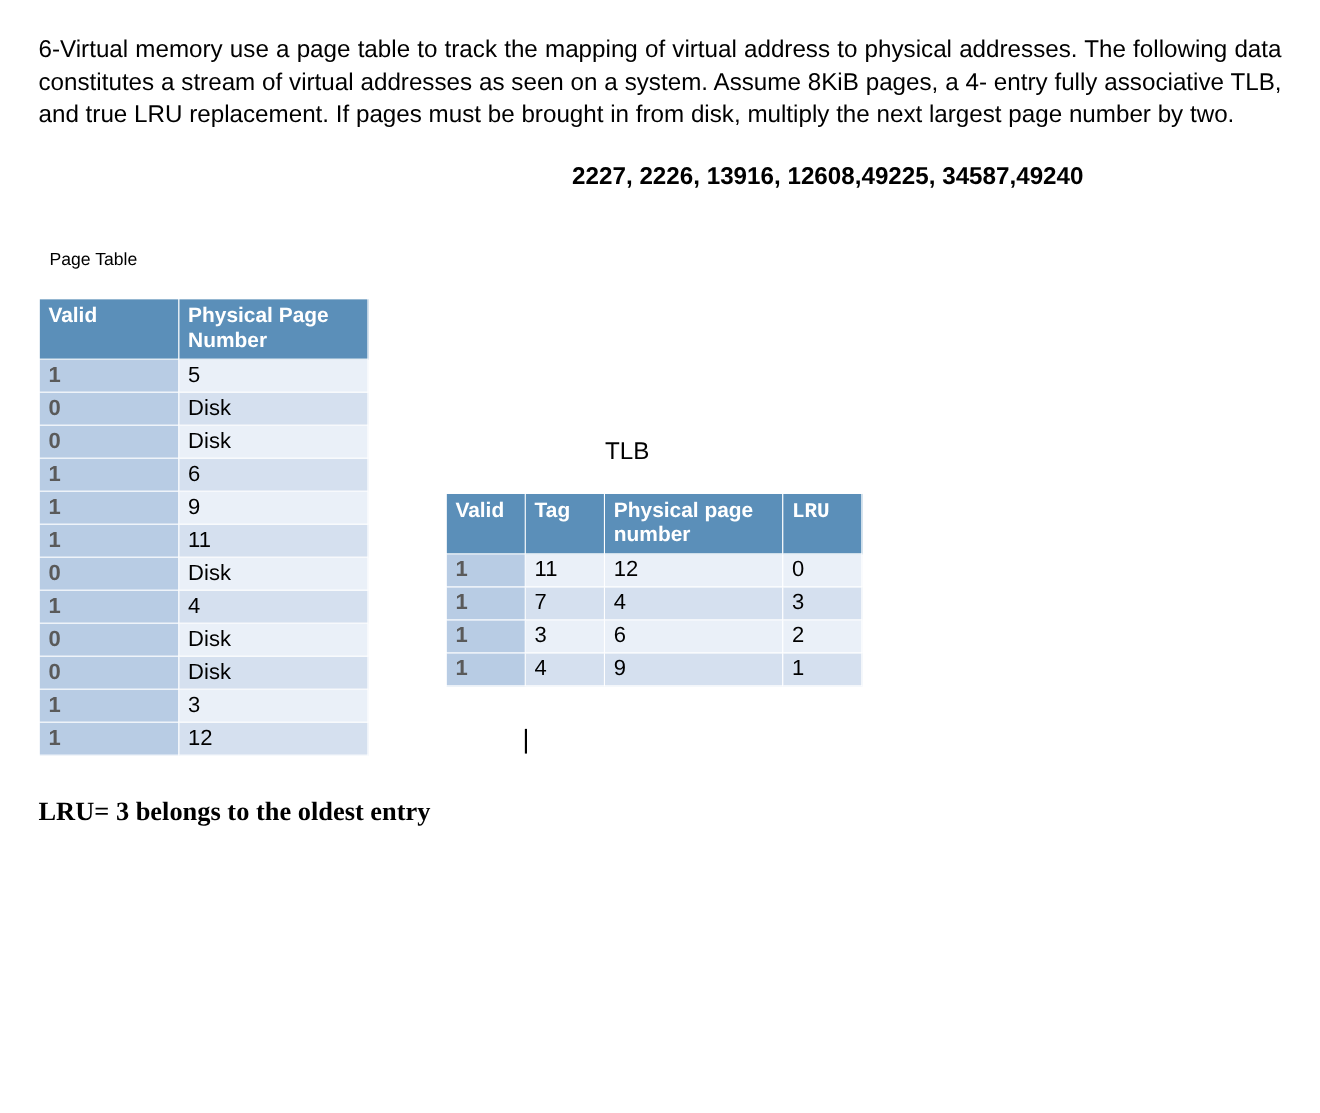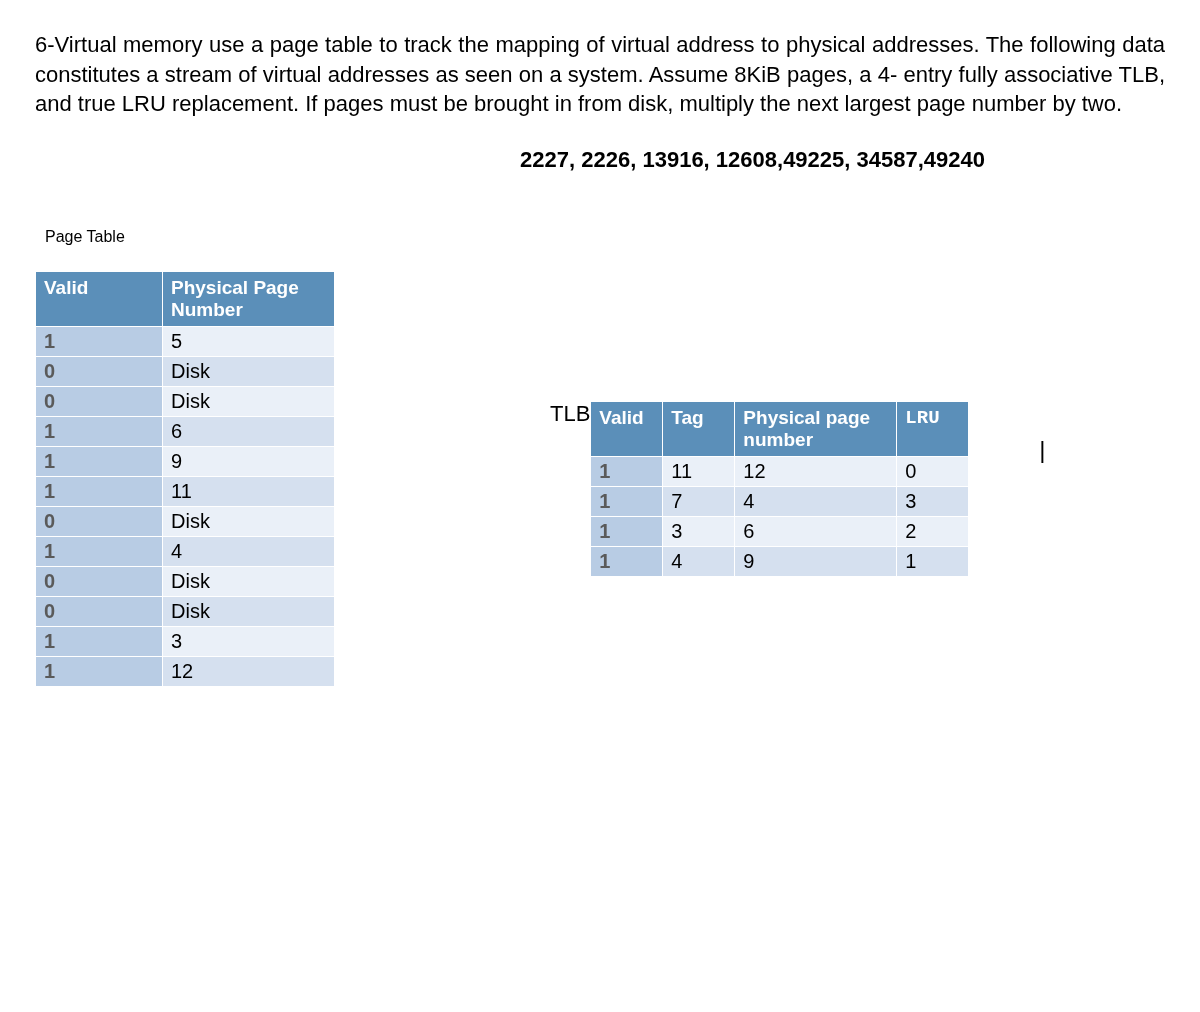--- a/index.html
+++ b/index.html
@@ -24,30 +24,31 @@
       margin-left: 180px;
       margin-right: 180px;
     }
     .section-label {
       font-size: 16px;
       margin-bottom: 25px;
       padding-left: 10px;
     }
     .tables-row {
       display: flex;
-      align-items: center;
+      align-items: flex-end;
       gap: 70px;
       margin-bottom: 35px;
     }
     .pt-wrap {
       display: flex;
       flex-direction: column;
     }
     .tlb-wrap {
       display: flex;
+      flex-direction: column;
       padding-top: 20px;
     }
     .tlb-label {
       font-size: 22px;
       margin-left: 145px;
       margin-bottom: 25px;
     }
     table {
       border-collapse: collapse;
     }
@@ -203,14 +204,14 @@
           <td>1</td>
         </tr>
       </tbody>
     </table>
     <div class="cursor">|</div>
   </div>
 
 </div>
 
 <div class="footer-text">
-  <br>
+  <span class="bold-lead">LRU= 3 belongs to the oldest entry</span><br>
 </div>
 
 </body></html>

